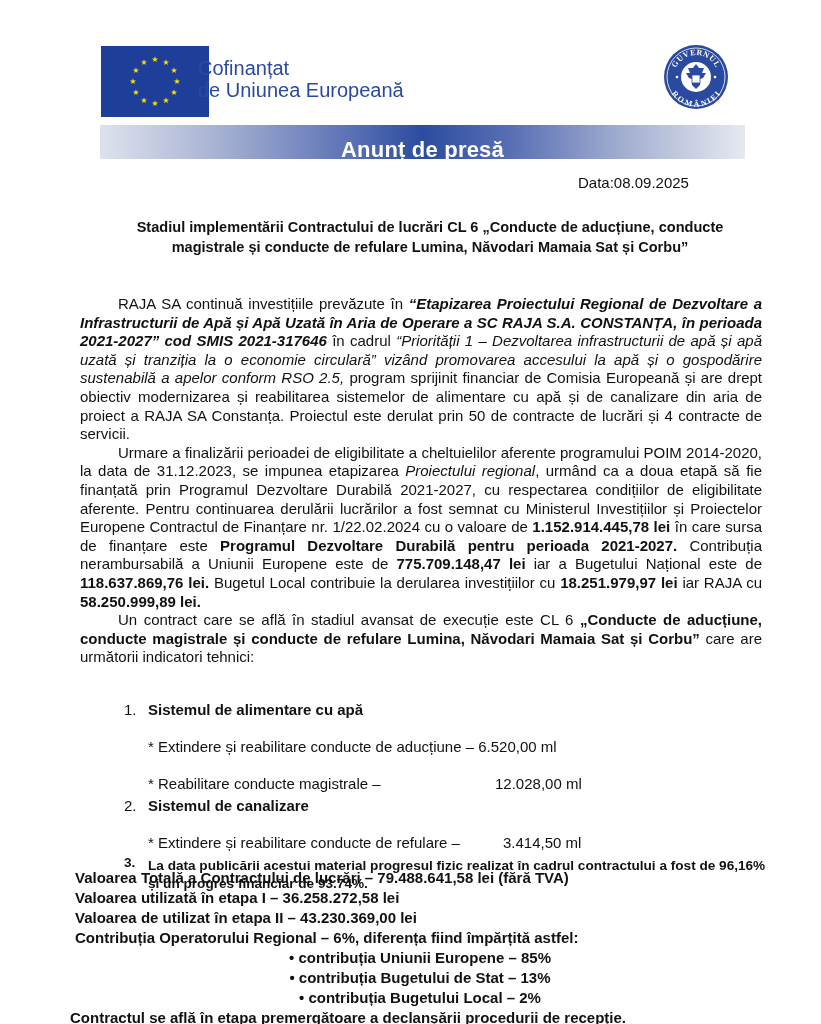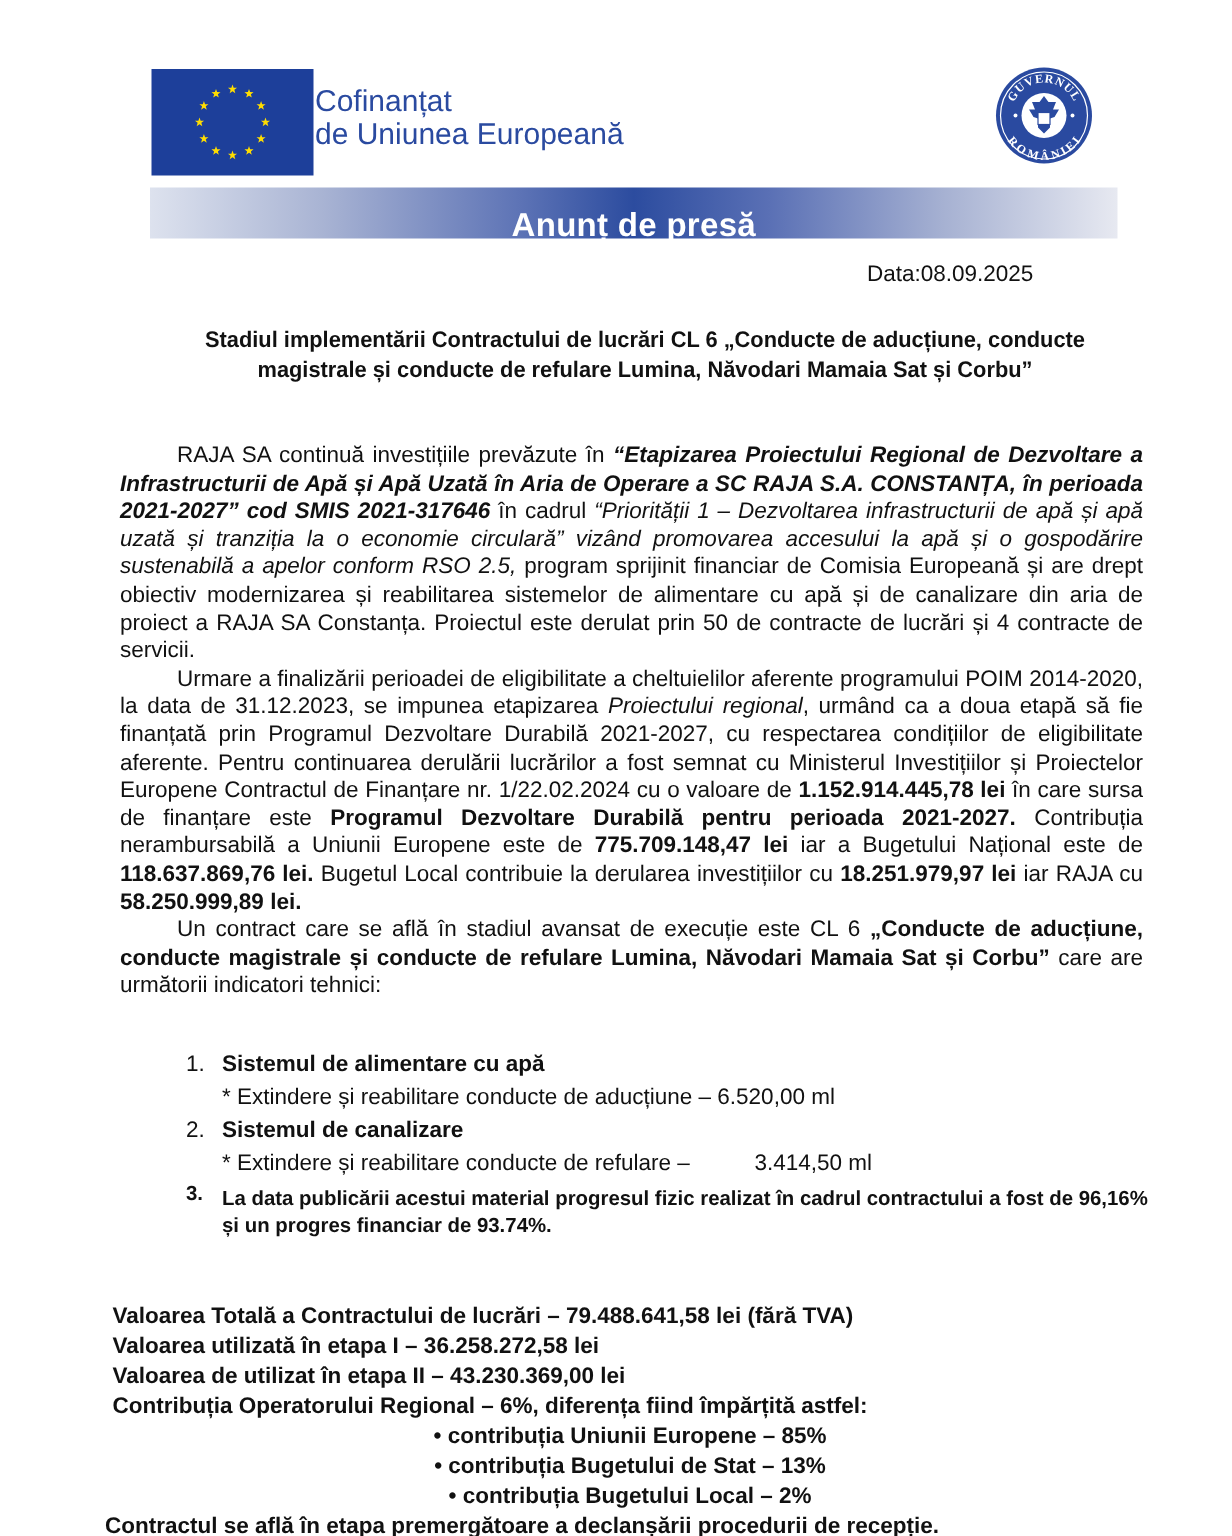--- a/index.html
+++ b/index.html
@@ -1,36 +1,36 @@
 <!DOCTYPE html>
 <html><head>
 <meta charset="utf-8">
 <style>
   html, body { margin: 0; padding: 0; background: #ffffff; }
   body { width: 821px; height: 1024px; position: relative; overflow: hidden; font-family: "Liberation Sans", sans-serif; color: #111; }
   .eu-flag { position: absolute; left: 101px; top: 46px; width: 108px; height: 71px; background: #1d3f9a; }
   .eu-flag svg { width: 100%; height: 100%; display: block; }
-  .eu-text { position: absolute; left: 210px; top: 57px; color: #2a4aa0; font-size: 20px; line-height: 22px; }
+  .eu-text { position: absolute; left: 198px; top: 57px; color: #2a4aa0; font-size: 20px; line-height: 22px; }
   .gov-logo { position: absolute; left: 663px; top: 44px; width: 66px; height: 66px; }
   .gov-logo svg { width: 100%; height: 100%; }
   .banner { position: absolute; left: 100px; top: 125px; width: 645px; height: 34px;
     background: linear-gradient(90deg, #dde2ee 0%, #a8b3d3 18%, #5e74b6 38%, #2c4c9f 50%, #5a70b5 64%, #a6b1d2 82%, #e7e9f1 100%); }
   .banner-title { position: absolute; left: 0; right: 0; top: 12px; text-align: center; color: #fff; font-weight: bold; font-size: 22px; letter-spacing: 0.2px; }
   .date { position: absolute; left: 578px; top: 174px; font-size: 15px; }
   .headline { position: absolute; left: 95px; top: 217px; width: 670px; text-align: center; font-weight: bold; font-size: 15px; line-height: 20px; transform: scaleX(0.97); transform-origin: center top; }
   .body { position: absolute; left: 80px; top: 295px; width: 682px; font-size: 15px; line-height: 18.6px; text-align: justify; }
   .body p { margin: 0; text-indent: 38px; }
   .body .it { font-style: italic; }
   .body .b { font-weight: bold; }
   .list { position: absolute; left: 124px; top: 699px; width: 650px; font-size: 15px; }
   .li { position: relative; padding-left: 24px; line-height: 22px; }
   .li .num { position: absolute; left: 0; top: 0; }
   .li .ttl { font-weight: bold; }
   .sub { line-height: 22px; white-space: pre; }
-  .sub .val { display: inline-block; }
+  .sub .val { display: inline-block; margin-top: 15px; }
   .li3 { font-weight: bold; font-size: 13.6px; line-height: 18px; padding-top: 3px; }
   .summary { position: absolute; left: 70px; top: 868px; width: 700px; font-size: 15px; font-weight: bold; line-height: 20px; }
   .summary .row { padding-left: 5px; }
   .summary .bullet { padding-left: 0; text-align: center; }
   .summary .final { padding-left: 0; }
 </style>
 </head>
 <body>
 
 <div class="eu-flag">
@@ -92,20 +92,21 @@
   <p><span>RAJA SA continuă investițiile prevăzute în </span><span class="b it">“Etapizarea Proiectului Regional de Dezvoltare a Infrastructurii de Apă și Apă Uzată în Aria de Operare a SC RAJA S.A. CONSTANȚA, în perioada 2021-2027” cod SMIS 2021-317646</span><span> în cadrul </span><span class="it">“Priorității 1 – Dezvoltarea infrastructurii de apă și apă uzată și tranziția la o economie circulară” vizând promovarea accesului la apă și o gospodărire sustenabilă a apelor conform RSO 2.5,</span><span> program sprijinit financiar de Comisia Europeană și are drept obiectiv modernizarea și reabilitarea sistemelor de alimentare cu apă și de canalizare din aria de proiect a RAJA SA Constanța. Proiectul este derulat prin 50 de contracte de lucrări și 4 contracte de servicii.</span></p>
   <p><span>Urmare a finalizării perioadei de eligibilitate a cheltuielilor aferente programului POIM 2014-2020, la data de 31.12.2023, se impunea etapizarea </span><span class="it">Proiectului regional</span><span>, urmând ca a doua etapă să fie finanțată prin Programul Dezvoltare Durabilă 2021-2027, cu respectarea condițiilor de eligibilitate aferente. Pentru continuarea derulării lucrărilor a fost semnat cu Ministerul Investițiilor și Proiectelor Europene Contractul de Finanțare nr. 1/22.02.2024 cu o valoare de </span><span class="b">1.152.914.445,78 lei</span><span> în care sursa de finanțare este </span><span class="b">Programul Dezvoltare Durabilă pentru perioada 2021-2027.</span><span> Contribuția nerambursabilă a Uniunii Europene este de </span><span class="b">775.709.148,47 lei</span><span> iar a Bugetului Național este de </span><span class="b">118.637.869,76 lei.</span><span> Bugetul Local contribuie la derularea investițiilor cu </span><span class="b">18.251.979,97 lei</span><span> iar RAJA cu </span><span class="b">58.250.999,89 lei.</span></p>
   <p><span>Un contract care se află în stadiul avansat de execuție este CL 6 </span><span class="b">„Conducte de aducțiune, conducte magistrale și conducte de refulare Lumina, Năvodari Mamaia Sat și Corbu”</span><span> care are următorii indicatori tehnici:</span></p>
 </div>
 
 <div class="list">
   <div class="li">
     <span class="num">1.</span>
     <span class="ttl">Sistemul de alimentare cu apă</span>
     <div class="sub"><span>* Extindere și reabilitare conducte de aducțiune – </span><span class="val">6.520,00 ml</span></div>
+    <div class="sub"><span style="display:inline-block;width:347px;">* Reabilitare conducte magistrale – </span><span class="val">12.028,00 ml</span></div>
   </div>
   <div class="li">
     <span class="num">2.</span>
     <span class="ttl">Sistemul de canalizare</span>
     <div class="sub"><span style="display:inline-block;width:355px;">* Extindere și reabilitare conducte de refulare – </span><span class="val">3.414,50 ml</span></div>
   </div>
   <div class="li li3">
     <span class="num">3.</span>
     <span>La data publicării acestui material progresul fizic realizat în cadrul contractului a fost de 96,16% și un progres financiar de 93.74%.</span>
   </div>

